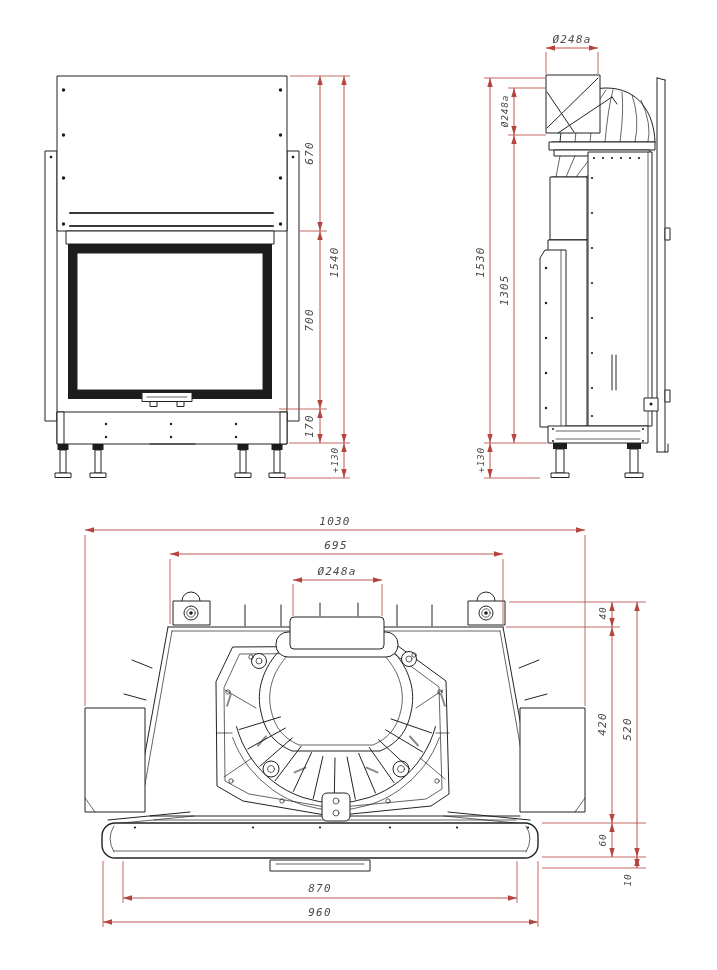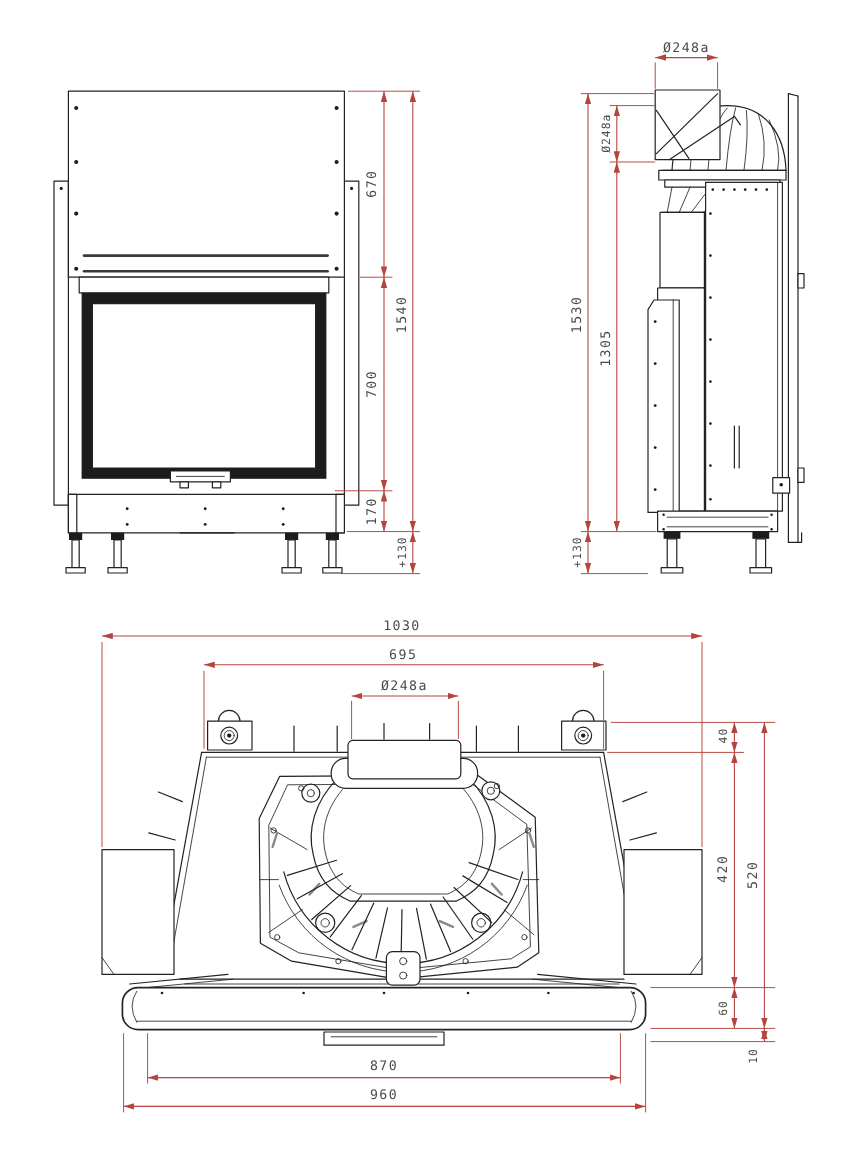--- a/index.html
+++ b/index.html
@@ -1,17 +1,17 @@
 <!DOCTYPE html>
 <html><head>
 <meta charset="utf-8">
 <style>
   html,body{margin:0;padding:0;background:#ffffff;}
   .canvas{position:relative;width:717px;height:970px;background:#ffffff;overflow:hidden;
-          font-family:"DejaVu Sans Mono",monospace;}
+          font-family:"DejaVu Sans Mono",monospace;font-style:italic;}
   svg{display:block}
   .ln{stroke:#232323;fill:none;stroke-width:1;stroke-linecap:round;stroke-linejoin:round}
   .lnt{stroke:#232323;fill:none;stroke-width:.7;stroke-linecap:round}
   .lnw{stroke:#232323;fill:#ffffff;stroke-width:1;stroke-linejoin:round}
   .lnw2{stroke:#232323;fill:#ffffff;stroke-width:1.4;stroke-linejoin:round}
   .blk{fill:#1c1c1c;stroke:none}
   .dot{fill:#1c1c1c;stroke:none}
   .slot{stroke:#3a3a3a;stroke-width:2.2;stroke-linecap:round}
   .dim{stroke:#b5443f;stroke-width:.9;fill:none}
   .ext{stroke:#b5443f;stroke-width:.8;fill:none}

